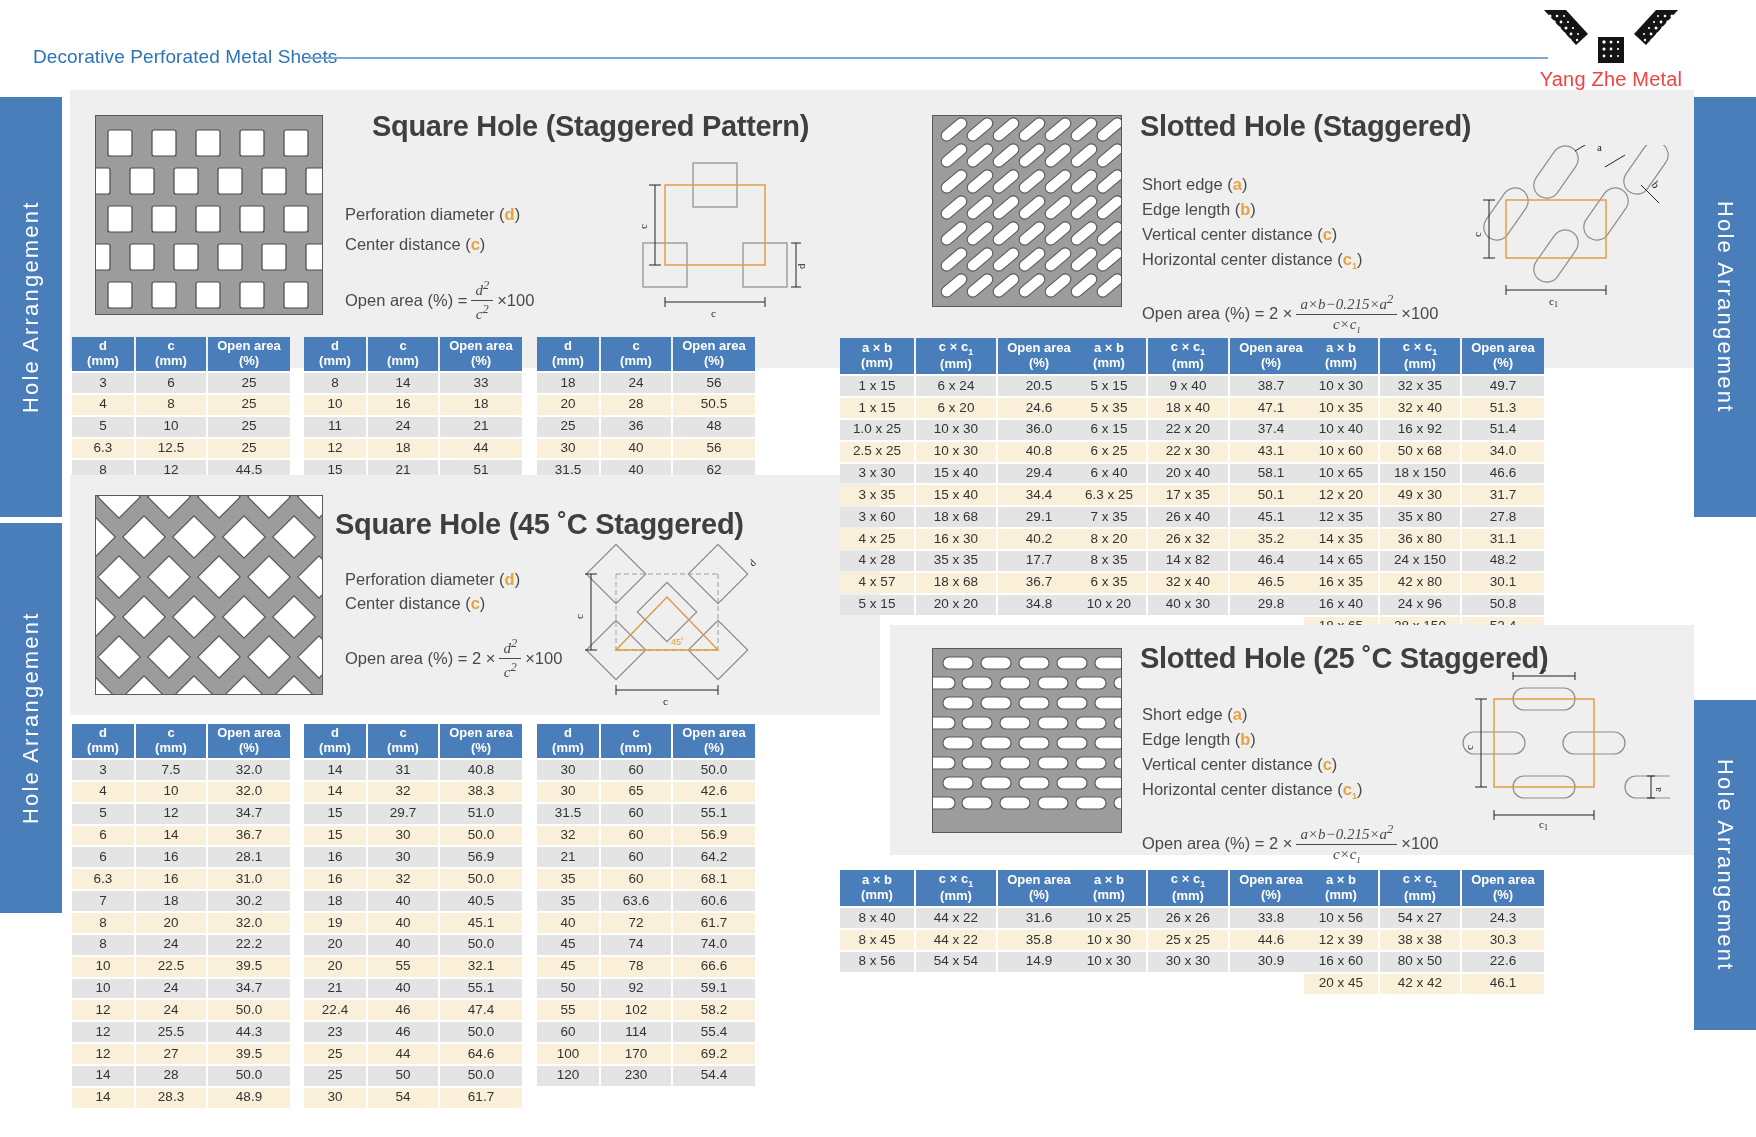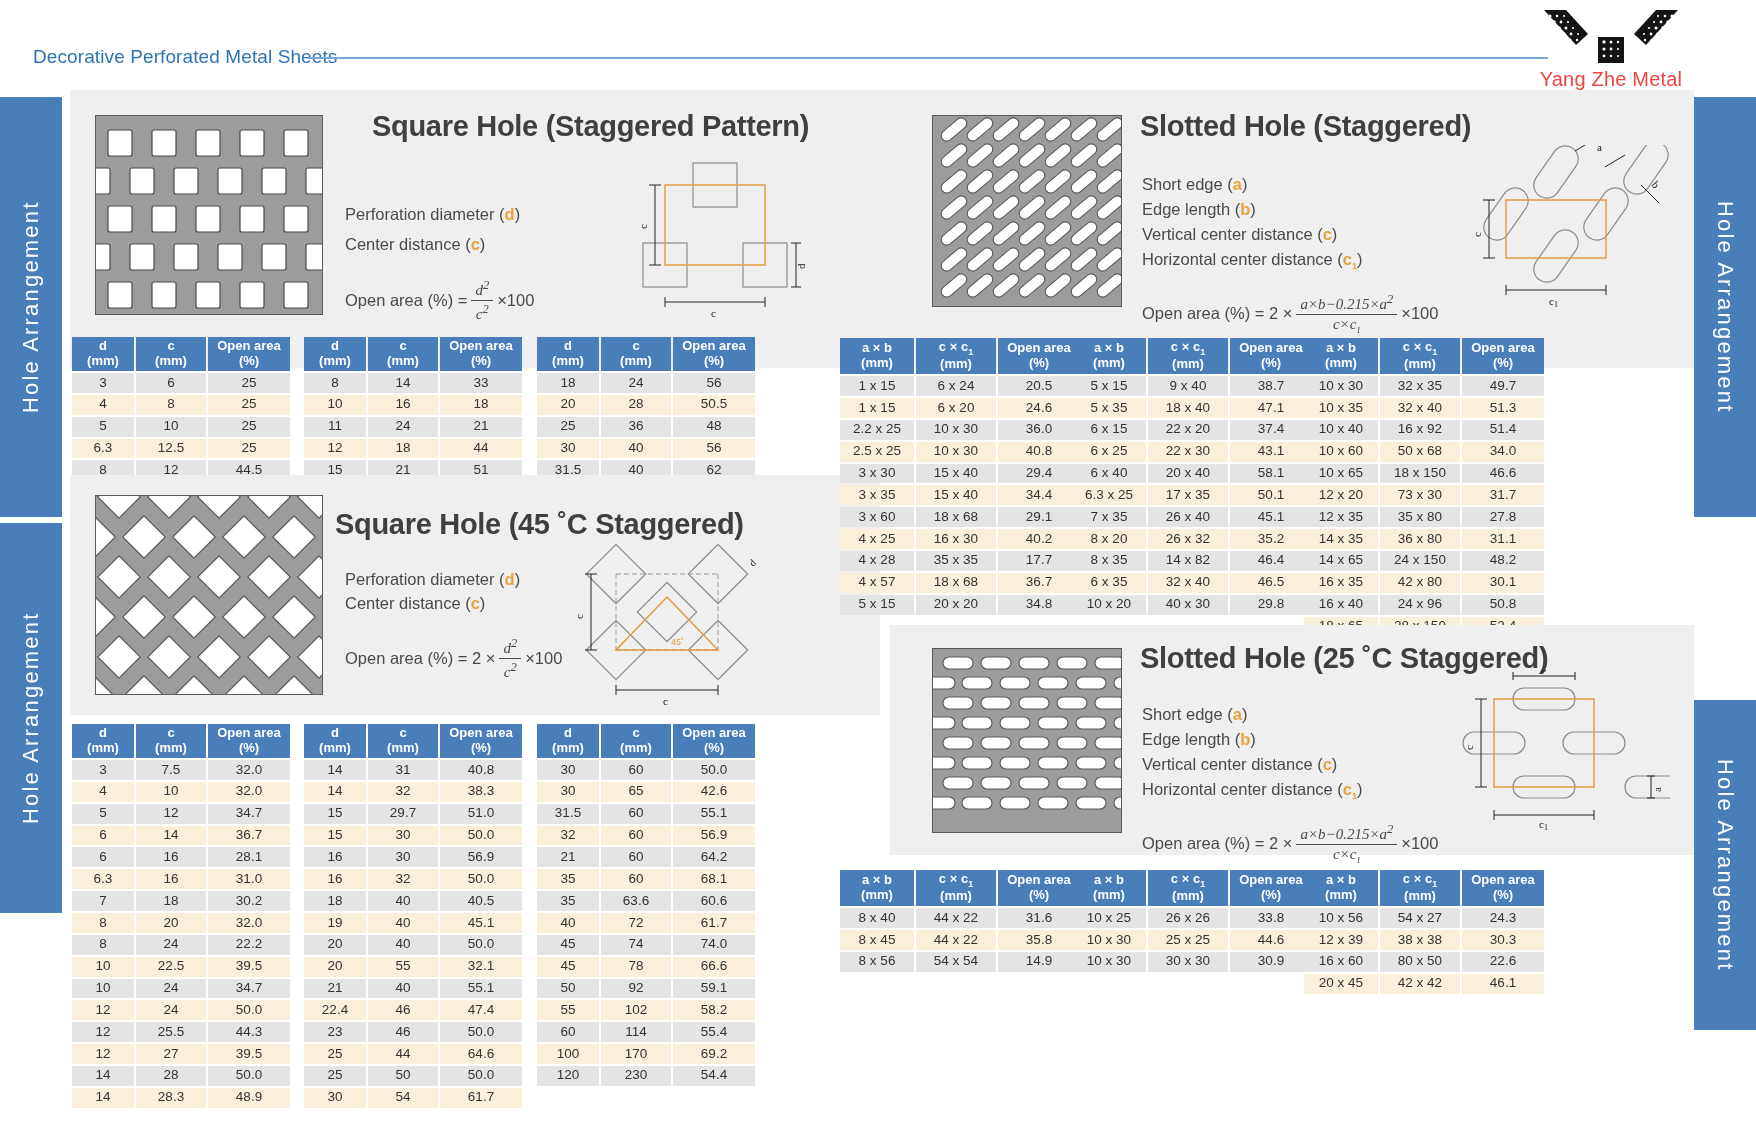--- a/index.html
+++ b/index.html
@@ -785,21 +785,21 @@
         <td>1 x 15</td>
         <td>6 x 24</td>
         <td>20.5</td>
       </tr>
       <tr class="even">
         <td>1 x 15</td>
         <td>6 x 20</td>
         <td>24.6</td>
       </tr>
       <tr class="odd">
-        <td>2.2 x 25</td>
+        <td>1.0 x 25</td>
         <td>10 x 30</td>
         <td>36.0</td>
       </tr>
       <tr class="even">
         <td>2.5 x 25</td>
         <td>10 x 30</td>
         <td>40.8</td>
       </tr>
       <tr class="odd">
         <td>3 x 30</td>
@@ -935,21 +935,21 @@
         <td>50 x 68</td>
         <td>34.0</td>
       </tr>
       <tr class="odd">
         <td>10 x 65</td>
         <td>18 x 150</td>
         <td>46.6</td>
       </tr>
       <tr class="even">
         <td>12 x 20</td>
-        <td>73 x 30</td>
+        <td>49 x 30</td>
         <td>31.7</td>
       </tr>
       <tr class="odd">
         <td>12 x 35</td>
         <td>35 x 80</td>
         <td>27.8</td>
       </tr>
       <tr class="even">
         <td>14 x 35</td>
         <td>36 x 80</td>

